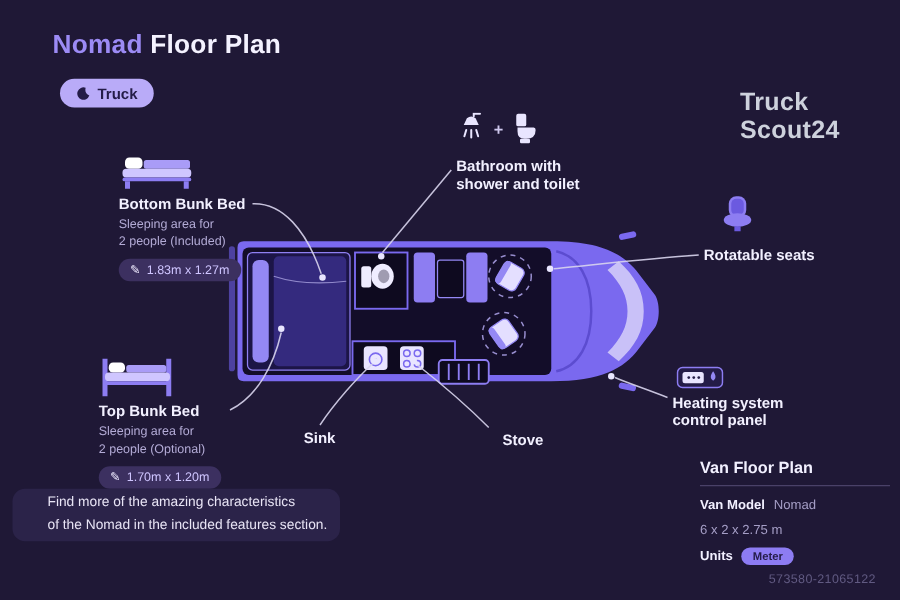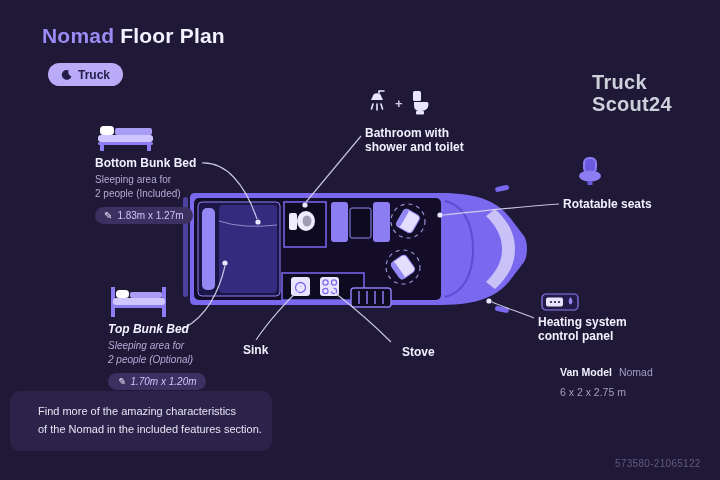--- a/index.html
+++ b/index.html
@@ -9,21 +9,21 @@
   .title{left:42px;top:24px;font-size:21px;font-weight:700;color:#f4f2ff;letter-spacing:.2px;}
   .title .accent{color:#9c8bf5;}
   .title .rest{margin-left:6px;}
   .night-badge{left:48px;top:63px;height:23px;padding:0 13px;border-radius:12px;background:#b9abf8;color:#241c48;font-size:12px;font-weight:700;display:flex;align-items:center;gap:6px;cursor:pointer;}
   .logo{left:592px;top:72px;font-size:20px;font-weight:700;color:#cdd1dc;line-height:1.08;letter-spacing:.3px;}
   .co-title{font-weight:700;font-size:12px;color:#f2f0ff;}
   .co-sub{font-size:10px;color:#b3abd6;line-height:1.4;margin-top:3px;}
   .dim-badge{display:inline-flex;align-items:center;gap:5px;background:#3c3060;color:#cfc5ff;border-radius:10px;font-size:10px;padding:3px 9px;margin-top:6px;}
   .pencil{font-size:10px;color:#efeaff;}
   .plus{color:#cfc8ee;font-size:13px;font-weight:700;}
-  .note{left:10px;top:391px;width:262px;height:60px;background:#2b2349;border-radius:10px;color:#e8e4f5;font-size:11px;line-height:1.6;display:flex;align-items:center;padding-left:28px;box-sizing:border-box;}
+  .note{left:10px;top:391px;width:262px;height:42px;background:#2b2349;border-radius:10px;color:#e8e4f5;font-size:11px;line-height:1.6;display:flex;align-items:center;padding-left:28px;box-sizing:border-box;}
   .specs{left:560px;top:366px;width:152px;}
   .specs-title{font-size:13px;font-weight:700;color:#f2f0ff;padding-bottom:7px;border-bottom:1px solid #4a4168;margin-bottom:9px;}
   .spec-row{display:flex;align-items:center;gap:7px;font-size:10.5px;margin-bottom:8px;}
   .spec-label{font-weight:700;color:#f2f0ff;}
   .spec-value{color:#a59ec6;}
   .meter-badge{background:#8d7cf3;color:#241c48;border-radius:9px;padding:2px 9px;font-size:9px;font-weight:700;cursor:pointer;}
   .watermark{left:615px;top:458px;font-size:10px;color:#615a82;letter-spacing:.3px;}
   svg{display:block;}
 </style>
 </head>
@@ -158,21 +158,21 @@
   </svg>
   <div class="co-title" style="margin-top:4px;">Bottom Bunk Bed</div>
   <div class="co-sub pre">Sleeping area for
 2 people (Included)</div>
   <div class="dim-badge">
     <span class="pencil">✎</span>
     <span>1.83m x 1.27m</span>
   </div>
 </div>
 
-<div class="abs" style="left:108px;top:286px;width:140px;font-style:italic;">
+<div class="abs" style="left:79px;top:286px;width:140px;">
   <svg width="58" height="32" viewBox="0 0 58 32" style="margin-left:2px;">
     <rect x="1" y="1" width="4" height="30" fill="#8d7df2"></rect>
     <rect x="52" y="1" width="4" height="30" fill="#8d7df2"></rect>
     <rect x="6" y="4" width="13" height="8" rx="3.5" fill="#ffffff"></rect>
     <rect x="20" y="6" width="32" height="6" rx="2" fill="#a99cf7"></rect>
     <rect x="3" y="12" width="52" height="7" rx="3" fill="#cfc6ff"></rect>
     <rect x="3" y="19" width="52" height="3" rx="1.5" fill="#8d7df2"></rect>
   </svg>
   <div class="co-title" style="margin-top:4px;">Top Bunk Bed</div>
   <div class="co-sub pre">Sleeping area for
@@ -204,22 +204,27 @@
 
 <div class="abs co-title" style="left:243px;top:343px;">Sink</div>
 <div class="abs co-title" style="left:386px;top:345px;margin-left:16px;">Stove</div>
 
 <div class="abs note">
   <span class="pre">Find more of the amazing characteristics
 of the Nomad in the included features section.</span>
 </div>
 
 <div class="abs specs">
+  <div class="specs-title">Van Floor Plan</div>
   <div class="spec-row">
     <span class="spec-label">Van Model</span>
     <span class="spec-value">Nomad</span>
   </div>
   <div class="spec-row">
     <span class="spec-value">6 x 2 x 2.75 m</span>
   </div>
+  <div class="spec-row">
+    <span class="spec-label">Units</span>
+    <span class="meter-badge">Meter</span>
+  </div>
 </div>
 
 <div class="abs watermark">573580-21065122</div>
 
 </body></html>

